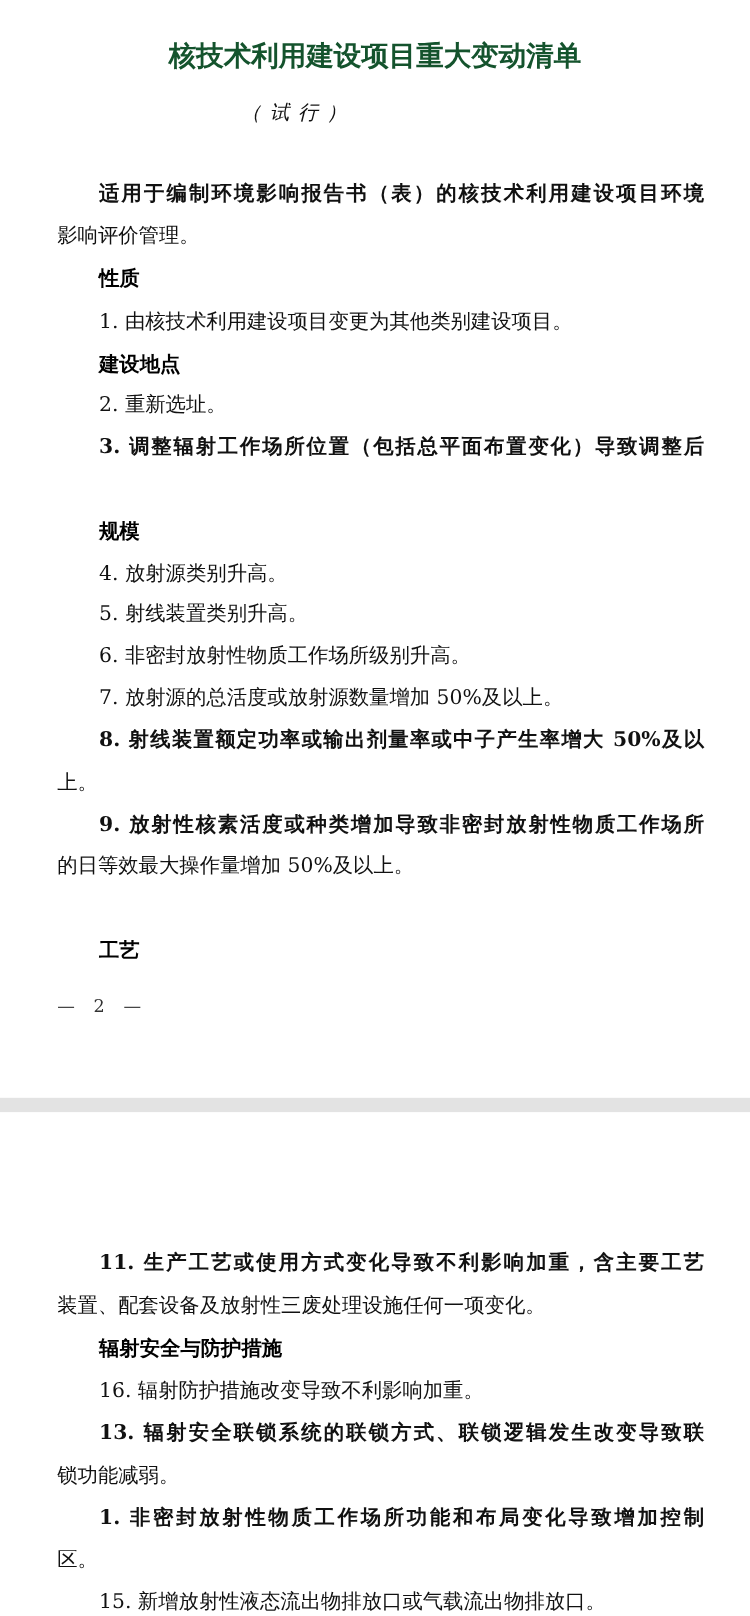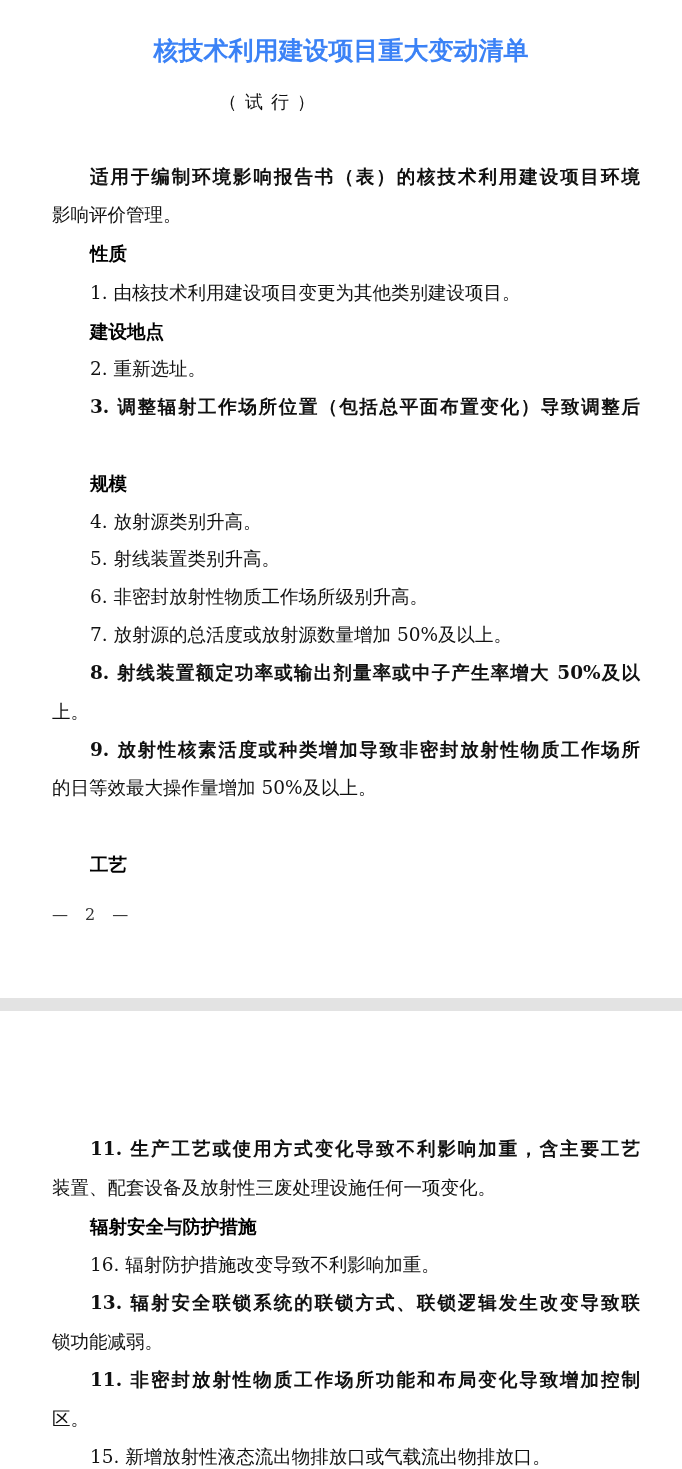--- a/index.html
+++ b/index.html
@@ -34,31 +34,32 @@
 
     .title {
       position: absolute;
       top: 34px;
       left: 0;
       width: 682px;
       text-align: center;
       font-size: 25px;
       font-weight: bold;
       letter-spacing: 0px;
-      color: #3b82f6;
+      color: #14532d;
     }
     .subtitle {
       position: absolute;
       top: 90px;
       left: 0;
       width: 542px;
       text-align: center;
       font-size: 18px;
       letter-spacing: 8px;
       color: #111;
+      font-style: italic;
     }
 
     .line {
       position: absolute;
       font-size: 18.5px;
       white-space: nowrap;
       line-height: 24px;
       color: #111;
     }
     .indent { left: 90px; }
@@ -119,16 +120,16 @@
 <div class="page-sep"></div>
 
 <div class="page page-2">
   <div class="line indent justify" style="top:114px">11. 生产工艺或使用方式变化导致不利影响加重，含主要工艺</div>
   <div class="line flush" style="top:153px">装置、配套设备及放射性三废处理设施任何一项变化。</div>
 
   <div class="line indent heading" style="top:192px">辐射安全与防护措施</div>
   <div class="line indent" style="top:230px">16. 辐射防护措施改变导致不利影响加重。</div>
   <div class="line indent justify" style="top:268px">13. 辐射安全联锁系统的联锁方式、联锁逻辑发生改变导致联</div>
   <div class="line flush" style="top:307px">锁功能减弱。</div>
-  <div class="line indent justify" style="top:345px">11. 非密封放射性物质工作场所功能和布局变化导致增加控制</div>
+  <div class="line indent justify" style="top:345px">1. 非密封放射性物质工作场所功能和布局变化导致增加控制</div>
   <div class="line flush" style="top:384px">区。</div>
   <div class="line indent" style="top:422px">15. 新增放射性液态流出物排放口或气载流出物排放口。</div>
 </div>
 
 </body></html>

